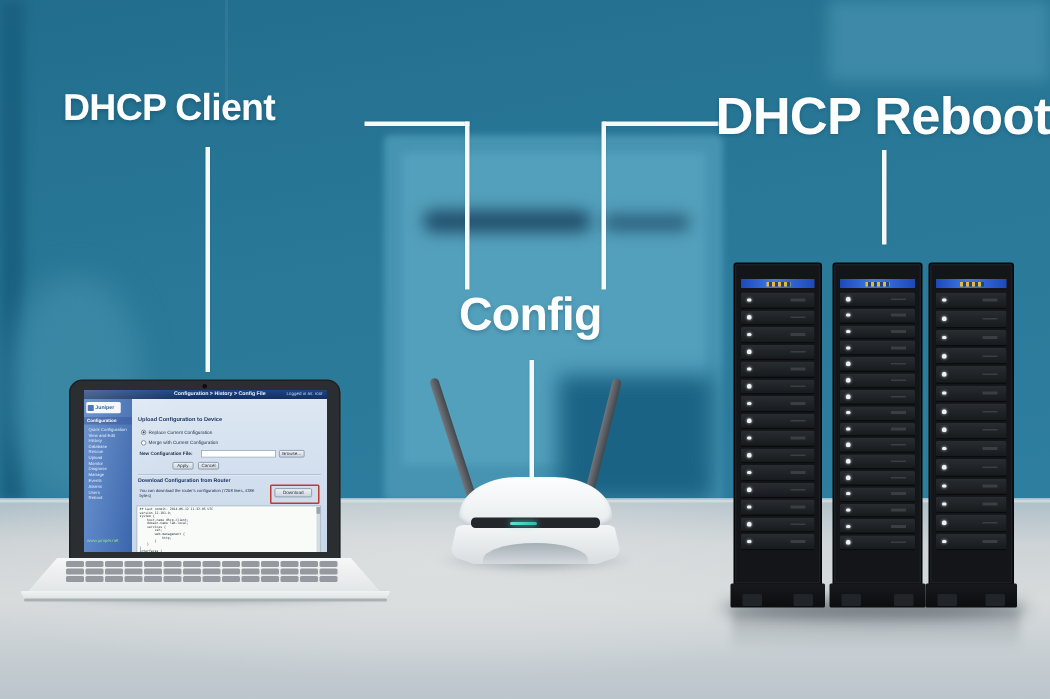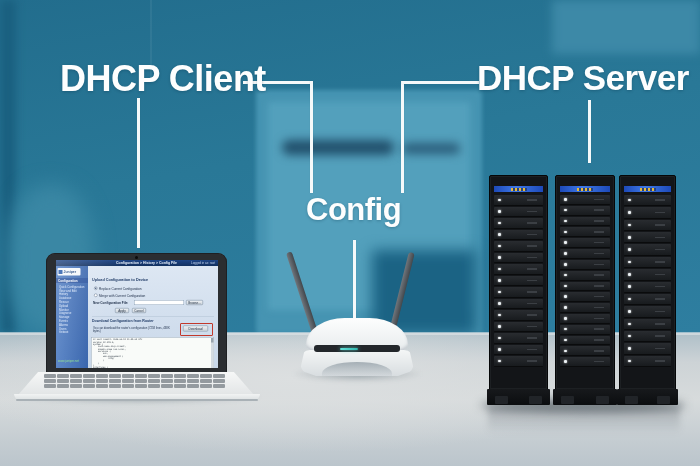--- a/index.html
+++ b/index.html
@@ -32,21 +32,21 @@
     background:radial-gradient(ellipse,rgba(66,86,97,.42),rgba(66,86,97,0) 72%);filter:blur(2px);}
   .rack-shadow{left:480px;top:398px;width:206px;height:14px;border-radius:50%;
     background:rgba(40,52,60,.5);filter:blur(5px);}
   .rack-reflection{left:488px;top:406px;width:192px;height:28px;
     background:linear-gradient(180deg,rgba(55,65,75,.28),rgba(55,65,75,0));filter:blur(3px);}
 
   
   .line{background:#f5f9fa;box-shadow:0 0 1px rgba(0,40,60,.25);z-index:5;}
   .label{color:#fdfefe;font-weight:700;letter-spacing:-.5px;z-index:7;
          text-shadow:0 1px 3px rgba(0,40,60,.28);white-space:nowrap;}
-  .label-client{left:60px;top:58px;font-size:36px;}
+  .label-client{left:42px;top:58px;font-size:25px;}
   .label-server{left:477px;top:58px;font-size:35px;}
   .label-router{left:306px;top:192px;font-size:31px;}
 
   
   .laptop-lid{left:46px;top:253px;width:181px;height:122px;background:#2b2e31;
       border-radius:9px 9px 3px 3px;box-shadow:inset 0 0 0 1px #1e2023, inset 0 1px 0 rgba(255,255,255,.14);z-index:6;}
   .webcam{left:135px;top:256px;width:3px;height:3px;background:#0b0c0d;border-radius:50%;z-index:7;}
   .screen{left:56px;top:260px;width:162px;height:108px;background:#cfdcec;overflow:hidden;z-index:6;}
   .screen::after{content:"";position:absolute;inset:0;
       background:linear-gradient(110deg,rgba(255,255,255,.22),rgba(255,255,255,0) 35%);pointer-events:none;}
@@ -165,21 +165,21 @@
 
   <div class="abs line" style="left:137px;top:98px;width:3px;height:150px;"></div>
   <div class="abs line" style="left:243px;top:81px;width:70px;height:3px;"></div>
   <div class="abs line" style="left:310px;top:81px;width:3px;height:112px;"></div>
   <div class="abs line" style="left:401px;top:81px;width:3px;height:112px;"></div>
   <div class="abs line" style="left:402px;top:81px;width:77px;height:3px;"></div>
   <div class="abs line" style="left:353px;top:240px;width:3px;height:78px;"></div>
   <div class="abs line" style="left:588px;top:100px;width:3px;height:63px;"></div>
 
   <div class="abs label label-client">DHCP Client</div>
-  <div class="abs label label-server">DHCP Server</div>
+  <div class="abs label label-server">DHCP Reboot</div>
   <div class="abs label label-router">Config</div>
 
   <div class="abs laptop-lid"></div>
   <div class="abs webcam"></div>
   <div class="abs screen">
     <div class="jw-scale">
       <div class="jw jw-topbar">
         <div class="jw jw-crumbs">Configuration &gt; History &gt; Config File</div>
         <div class="jw jw-login">Logged in as: root</div>
       </div>

